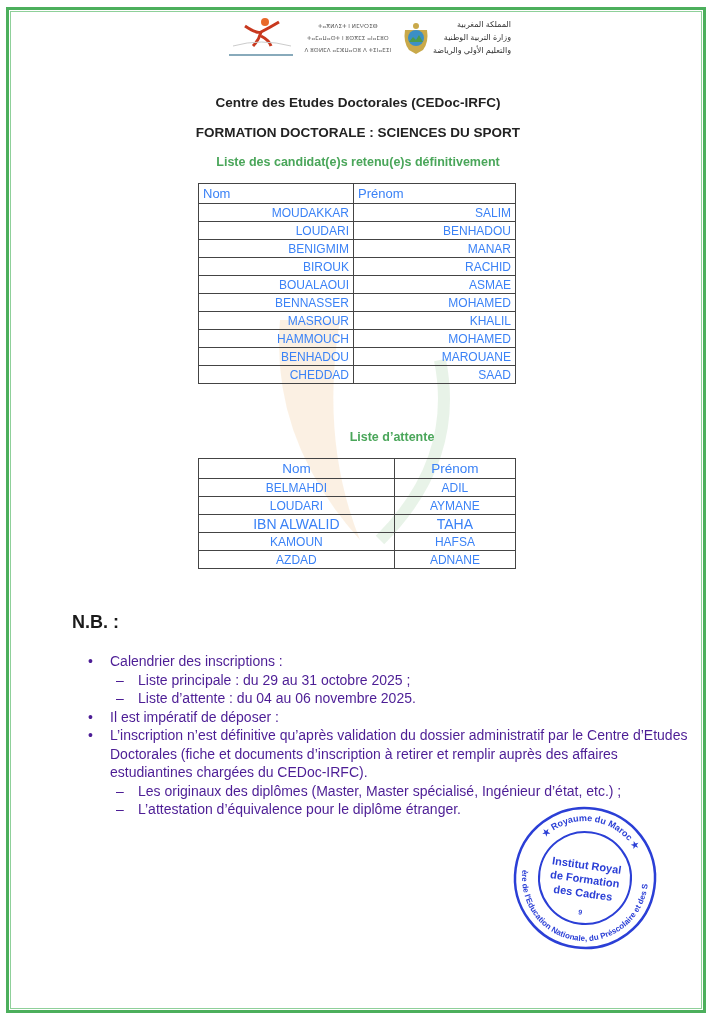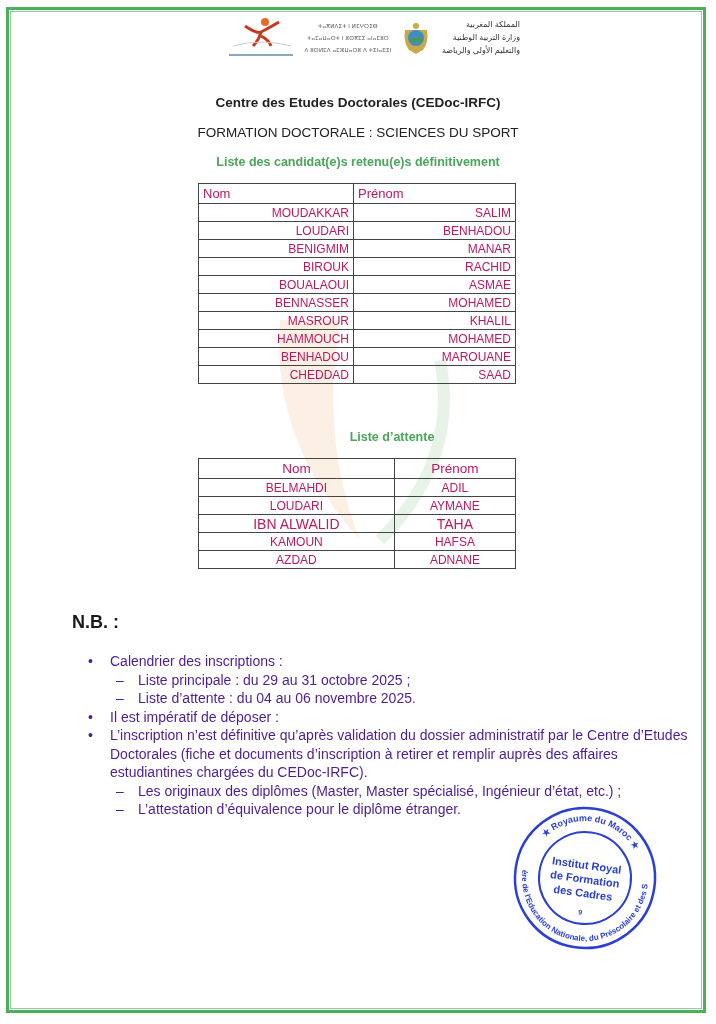--- a/index.html
+++ b/index.html
@@ -13,29 +13,29 @@
   }
   .frame-inner {
     position: absolute; left: 10px; top: 11px; width: 692px; height: 998px;
     border: 1px solid #8fd09a; box-sizing: border-box;
   }
   
   .header { position: absolute; top: 14px; left: 225px; width: 300px; height: 50px; }
   .logo-left { position: absolute; left: 0; top: 2px; width: 72px; height: 44px; }
   .tifinagh { position: absolute; left: 72px; top: 6px; width: 102px; font-size: 5.5px; line-height: 12px; color: #555; text-align: center; letter-spacing: 0.2px; }
   .crest { position: absolute; left: 176px; top: 6px; width: 30px; height: 36px; }
-  .arabic { position: absolute; left: 203px; top: 4px; width: 92px; font-size: 8px; line-height: 13px; color: #333; text-align: right; direction: rtl; }
+  .arabic { position: absolute; left: 194px; top: 4px; width: 92px; font-size: 8px; line-height: 13px; color: #333; text-align: right; direction: rtl; }
 
   .title1 { position: absolute; top: 95px; left: 0; width: 716px; text-align: center; font-weight: bold; font-size: 13.5px; color: #222; }
-  .title2 { position: absolute; top: 125px; left: 0; width: 716px; text-align: center; font-weight: normal; font-size: 13.5px; color: #222; }
+  .title2 { position: absolute; top: 125px; left: 0; width: 716px; text-align: center; font-weight: bold; font-size: 13.5px; color: #222; }
   .subtitle { position: absolute; top: 155px; left: 0; width: 716px; text-align: center; font-weight: bold; font-size: 12.5px; color: #4aa65a; }
   .subtitle2 { position: absolute; top: 430px; left: 0; width: 716px; text-align: center; font-weight: bold; font-size: 12.5px; color: #4aa65a; padding-left: 34px; }
 
   table { border-collapse: collapse; position: absolute; }
-  td, th { border: 1px solid #444; font-size: 12px; padding: 0 4px; height: 17px; font-weight: normal; color: #be185d; }
+  td, th { border: 1px solid #444; font-size: 12px; padding: 0 4px; height: 17px; font-weight: normal; color: #3b82f6; }
   .t1 { left: 198px; top: 183px; width: 318px; }
   .t1 th { text-align: left; font-size: 13px; height: 19px; }
   .t1 td { text-align: right; margin-top: 24px; }
   .t1 td:first-child, .t1 th:first-child { width: 146px; }
   .t2 { left: 198px; top: 458px; width: 318px; }
   .t2 th, .t2 td { text-align: center; }
   .t2 th { font-size: 13.5px; height: 19px; }
   .t2 td.big { font-size: 14px; }
 
   .watermark { position: absolute; left: 260px; top: 300px; width: 200px; height: 260px; opacity: 0.15; }

